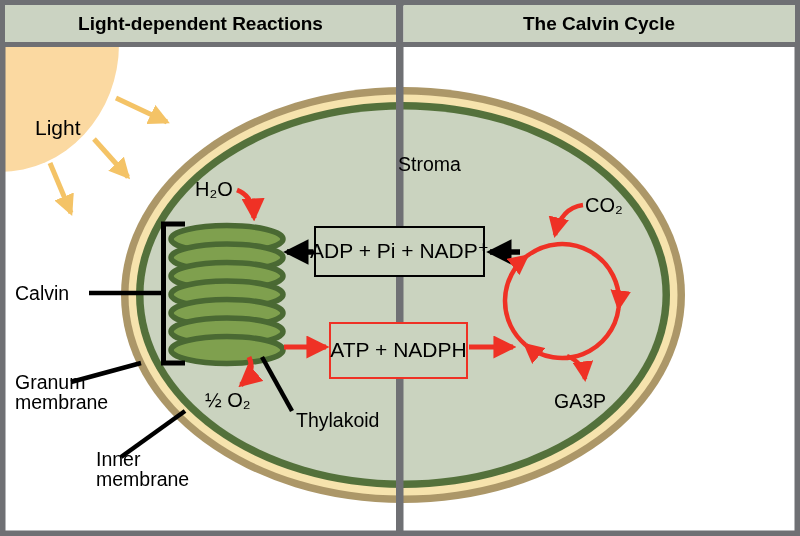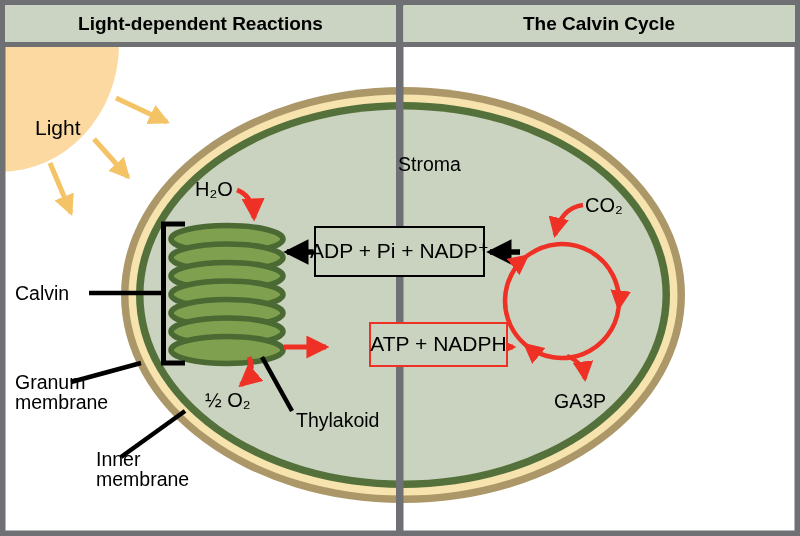--- a/index.html
+++ b/index.html
@@ -19,21 +19,21 @@
   }
   .hdr-left{left:5px;width:391px;}
   .hdr-right{left:403.5px;width:391px;}
   .box{
     position:absolute;box-sizing:border-box;
     background:#CAD3BF;
     display:flex;align-items:center;justify-content:center;
     font-size:21px;color:#000;white-space:nowrap;
   }
   .box-adp{left:314px;top:225.5px;width:171px;height:51px;border:2.5px solid #000;}
-  .box-atp{left:329px;top:321.5px;width:139px;height:45px;border:2.5px solid #EF3125;margin-left:40px;}
+  .box-atp{left:329px;top:321.5px;width:139px;height:57px;border:2.5px solid #EF3125;}
   .lbl{
     position:absolute;color:#000;font-size:19.5px;line-height:20px;
     white-space:pre-line;
   }
   .lbl-light{left:35px;top:86px;font-size:21px;margin-top:32px;}
   .lbl-stroma{left:398px;top:116px;margin-top:38px;}
   .lbl-h2o{left:195px;top:179px;font-size:20px;}
   .lbl-granum{left:15px;top:283px;}
   .lbl-co2{left:585px;top:195px;font-size:20px;}
   .lbl-ga3p{left:554px;top:391px;}

